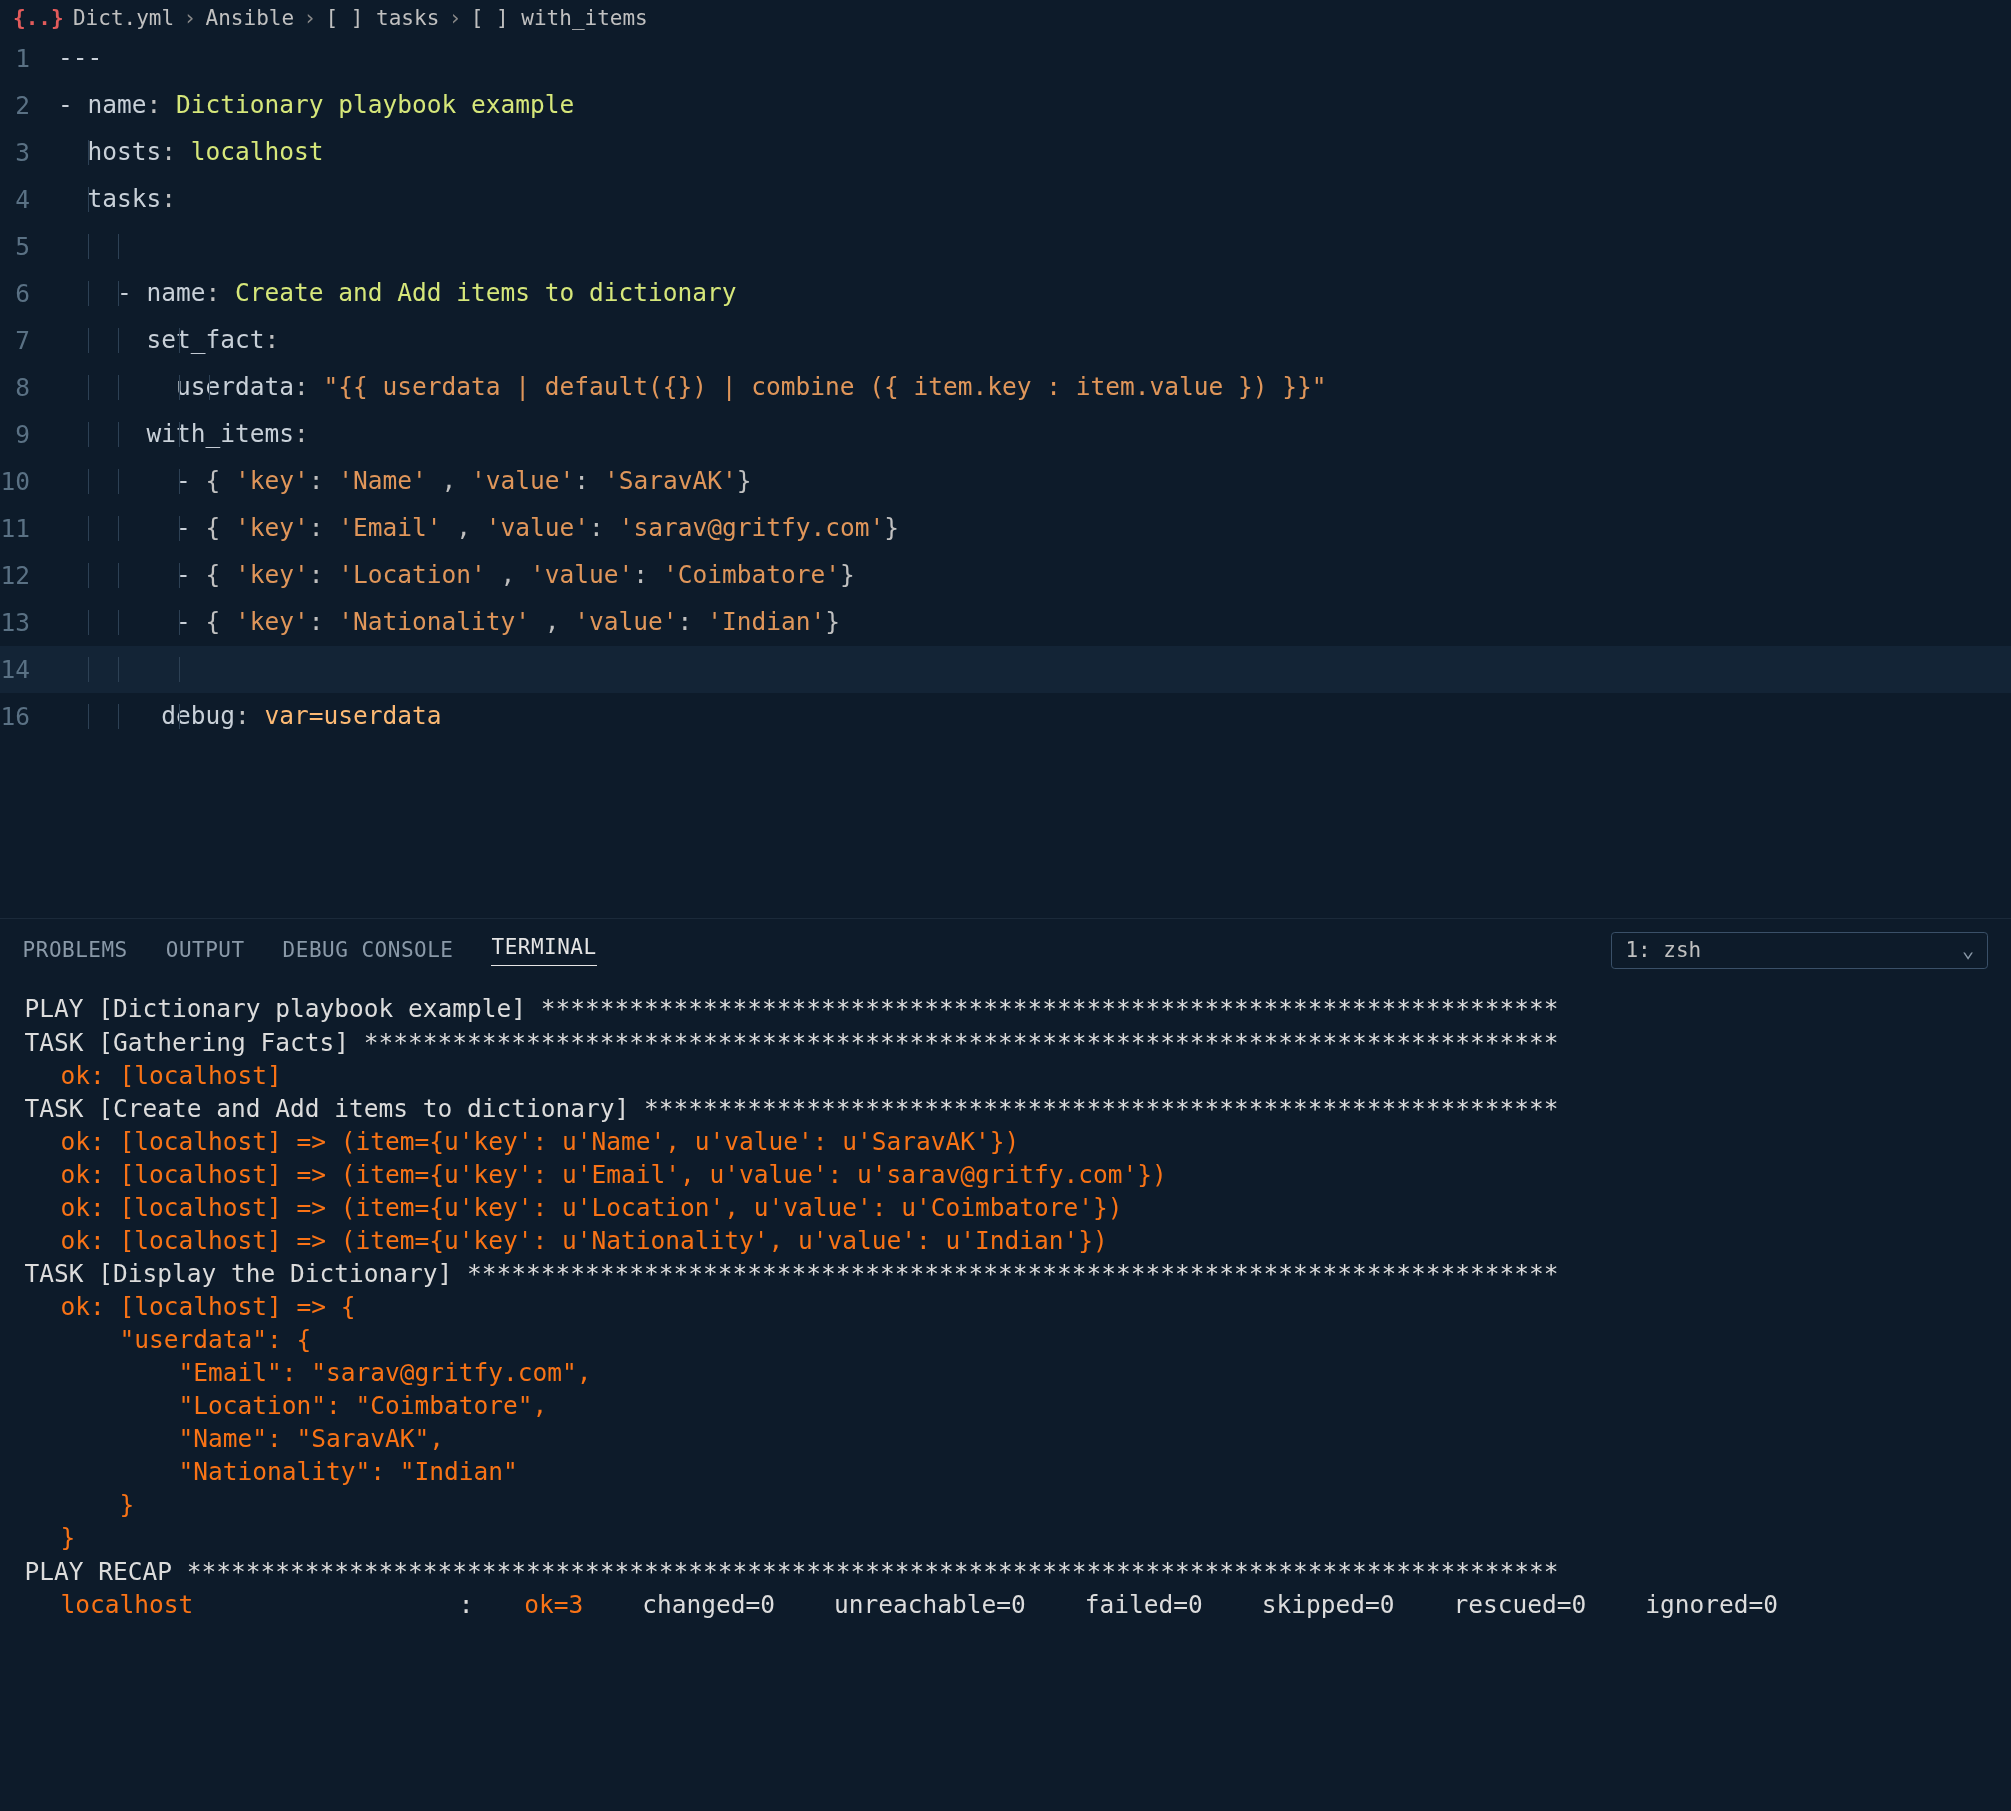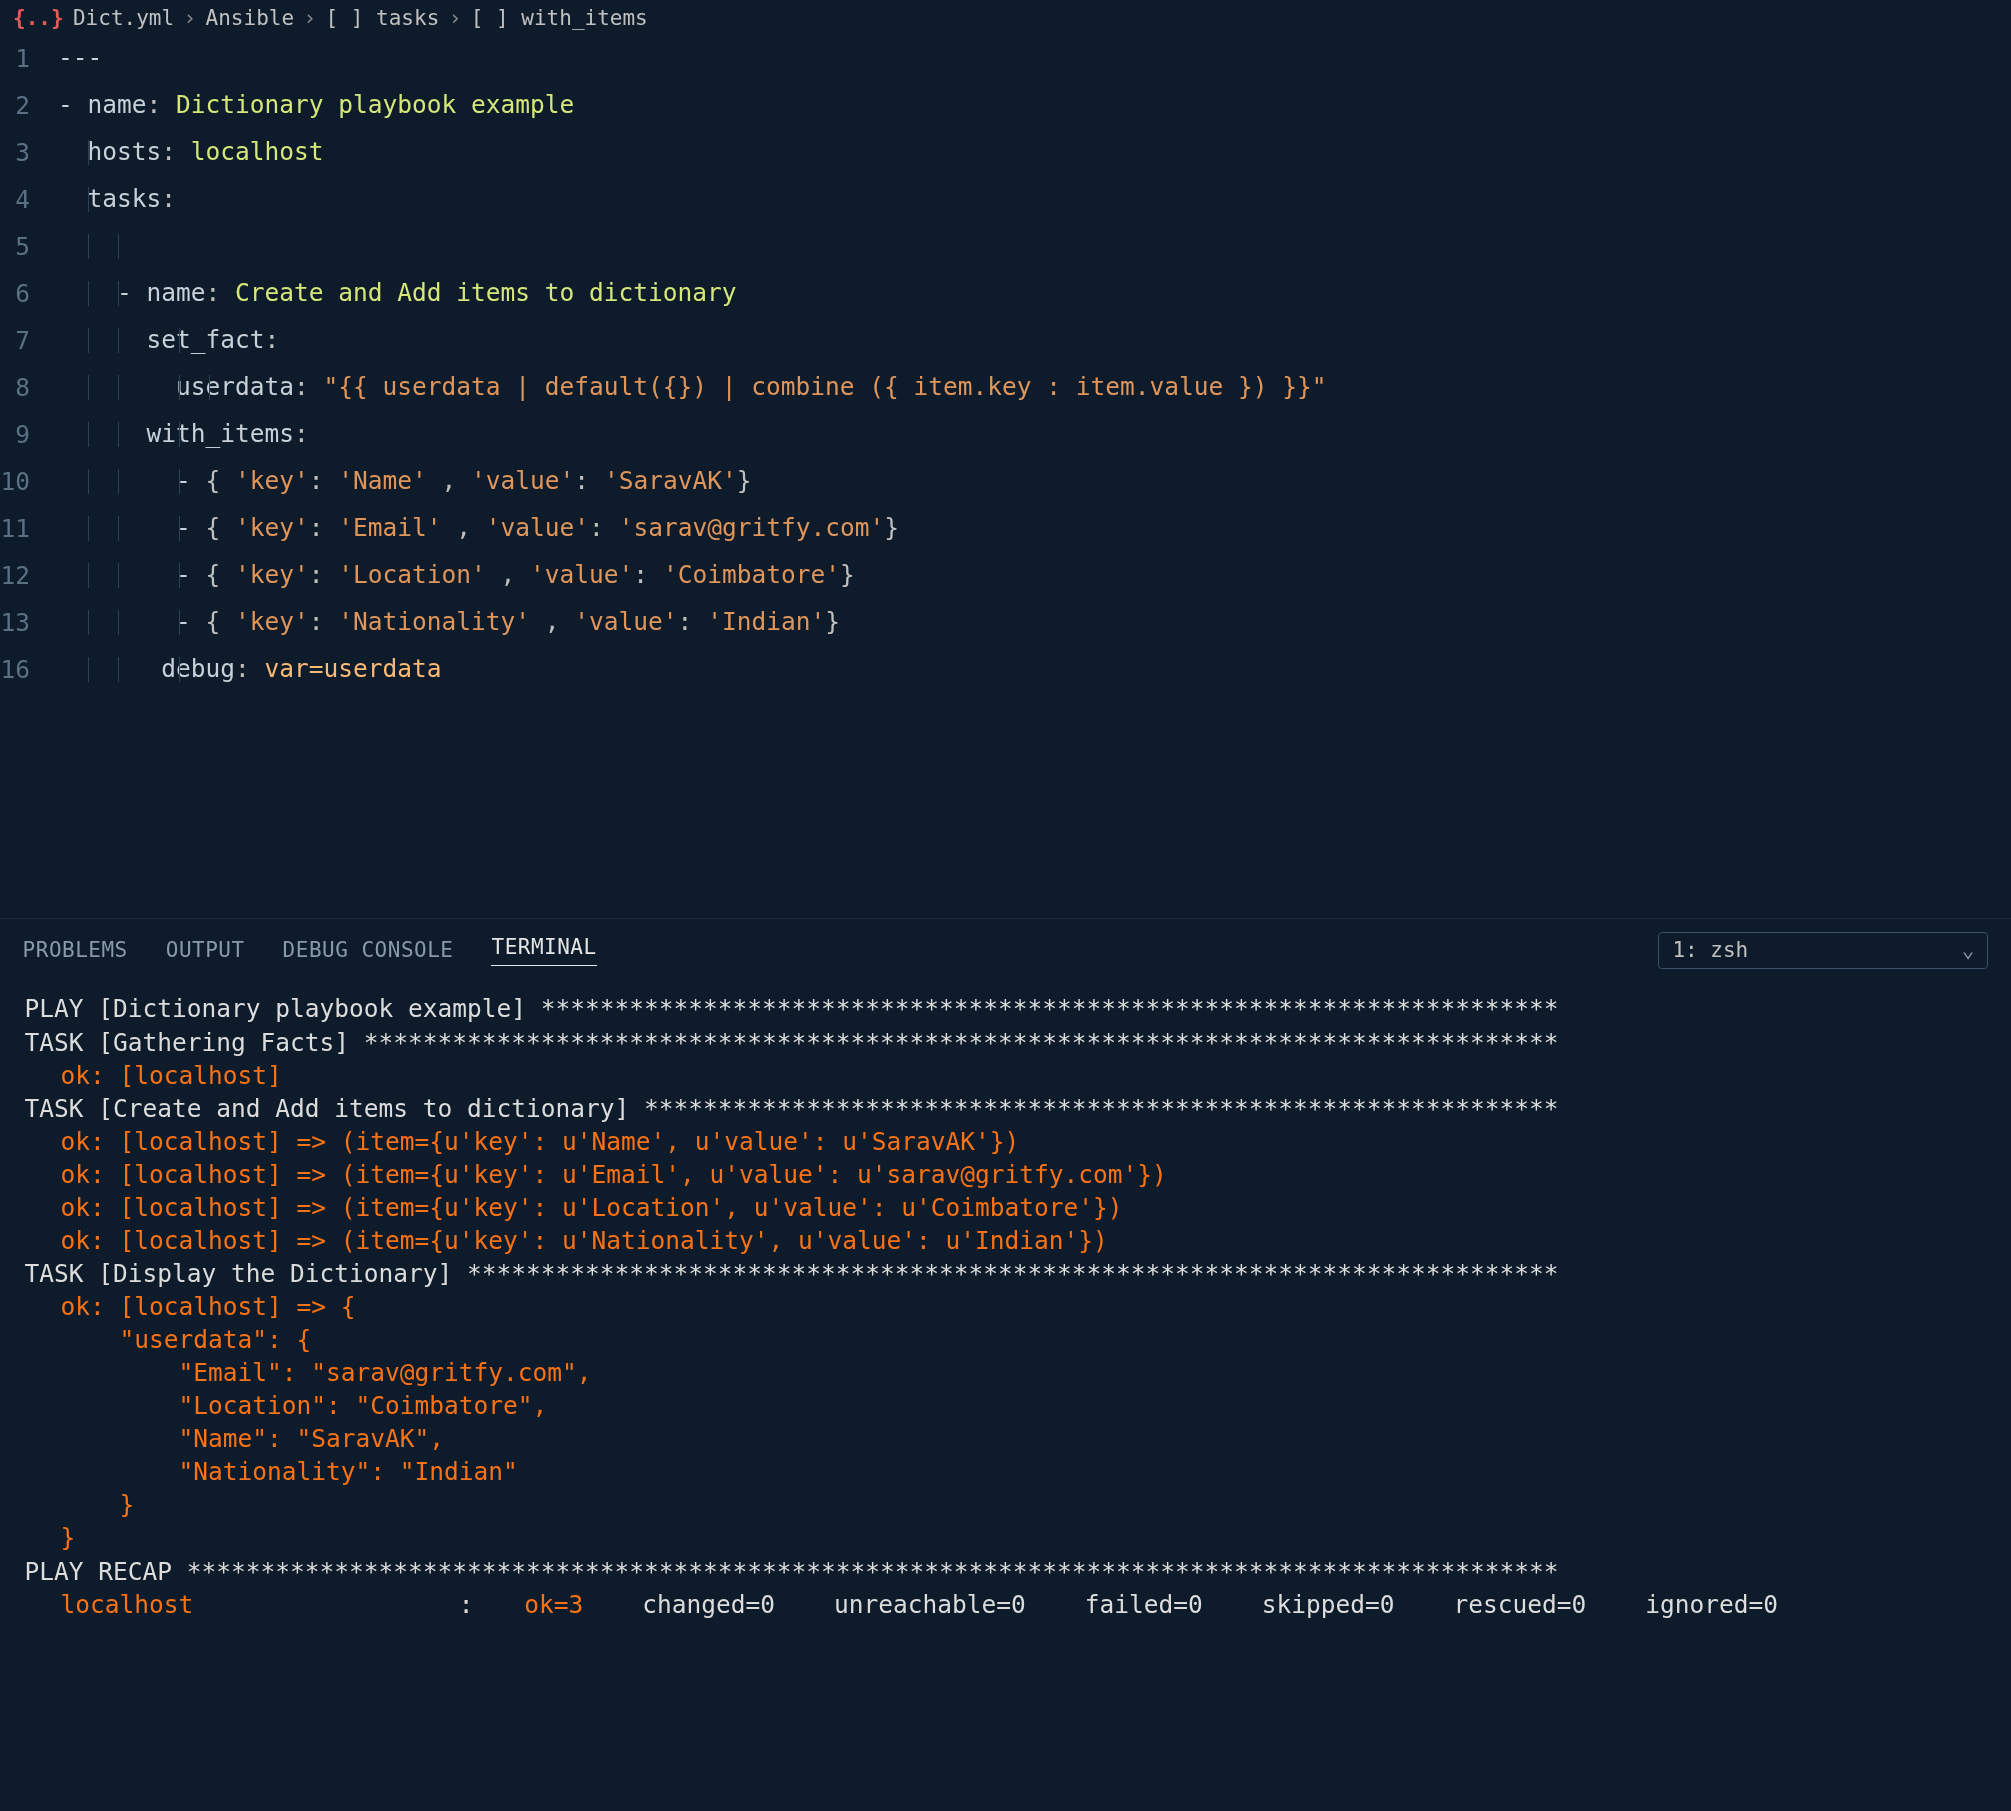--- a/index.html
+++ b/index.html
@@ -87,21 +87,21 @@
   .panel-tab { cursor: pointer; letter-spacing: 0.5px;}
   .panel-tab.active { color: #e5e5e5; border-bottom: 1.9px solid #e5e5e5; padding-bottom: 6px;}
   .term-select {
     margin-left: auto;
     background: #0d1b2a;
     border: 0.9px solid #3a5068;
     color: #c0c0c0;
     font-size: 21px;
     padding: 5.6px 13px;
     border-radius: 3.8px;
-    width: 330px;
+    width: 377px;
     display: flex;
     justify-content: space-between;
     align-items: center;
   }
   .term-select .chev { color: #8a99a8;}
   .terminal {
     flex: 1;
     padding: 11.3px 24.5px;
     font-size: 24.5px;
     line-height: 1.35;
@@ -174,20 +174,24 @@
           <div class="gutter">11</div>
           <div class="line-content"><div class="guide" style="left: 30px;"></div><div class="guide" style="left: 60px;"></div><div class="guide" style="left: 121px;"></div><span class="c-dash">        - </span><span class="c-paren">{ </span><span class="c-str">'key'</span><span class="c-colon">: </span><span class="c-str">'Email'</span><span class="c-paren"> , </span><span class="c-str">'value'</span><span class="c-colon">: </span><span class="c-str">'sarav@gritfy.com'</span><span class="c-paren">}</span></div>
         </div>
         <div class="line">
           <div class="gutter">12</div>
           <div class="line-content"><div class="guide" style="left: 30px;"></div><div class="guide" style="left: 60px;"></div><div class="guide" style="left: 121px;"></div><span class="c-dash">        - </span><span class="c-paren">{ </span><span class="c-str">'key'</span><span class="c-colon">: </span><span class="c-str">'Location'</span><span class="c-paren"> , </span><span class="c-str">'value'</span><span class="c-colon">: </span><span class="c-str">'Coimbatore'</span><span class="c-paren">}</span></div>
         </div>
         <div class="line">
           <div class="gutter">13</div>
           <div class="line-content"><div class="guide" style="left: 30px;"></div><div class="guide" style="left: 60px;"></div><div class="guide" style="left: 121px;"></div><span class="c-dash">        - </span><span class="c-paren">{ </span><span class="c-str">'key'</span><span class="c-colon">: </span><span class="c-str">'Nationality'</span><span class="c-paren"> , </span><span class="c-str">'value'</span><span class="c-colon">: </span><span class="c-str">'Indian'</span><span class="c-paren">}</span></div>
+        </div>
+        <div class="line current-line">
+          <div class="gutter">14</div>
+          <div class="line-content"><div class="guide" style="left: 30px;"></div><div class="guide" style="left: 60px;"></div><div class="guide" style="left: 121px;"></div><span class="c-dash">  </span></div>
         </div>
         <div class="line">
           <div class="gutter">16</div>
           <div class="line-content"><div class="guide" style="left: 30px;"></div><div class="guide" style="left: 60px;"></div><div class="guide" style="left: 121px;"></div><span class="c-dash">       </span><span class="c-key">debug</span><span class="c-colon">: </span><span class="c-var">var=userdata</span></div>
         </div>
       </div>
   </div>
 
   <div class="panel">
     <div class="panel-tabs">

